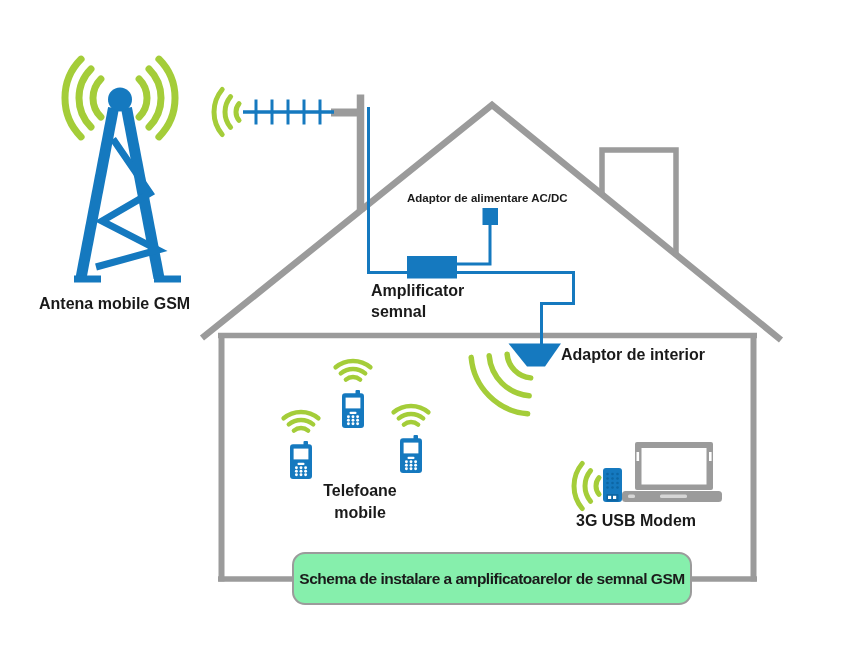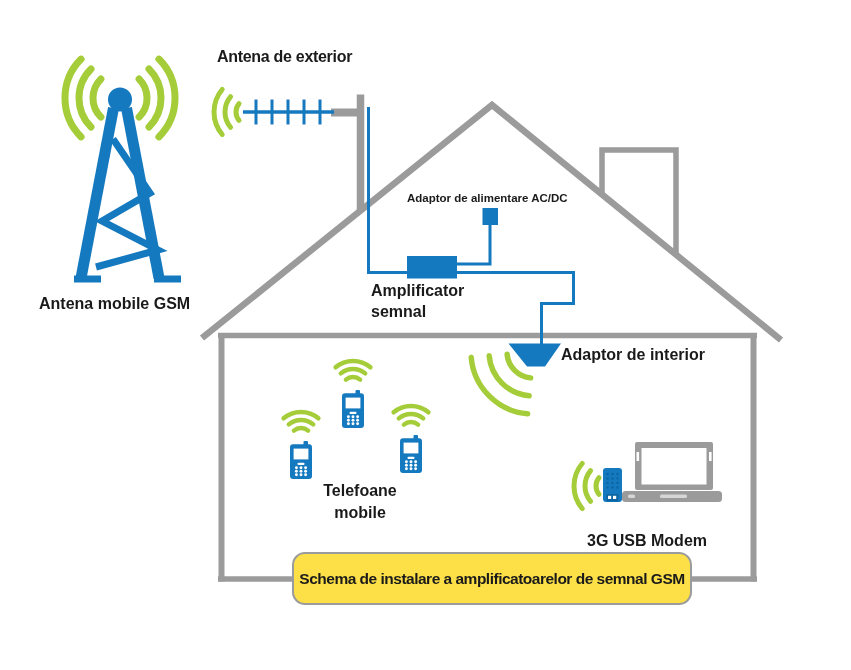--- a/index.html
+++ b/index.html
@@ -15,23 +15,23 @@
   .fb{fill:var(--blue);}
   .fw{fill:#fff;}
   .fgray{fill:var(--gray);}
   .lbl{position:absolute;font-weight:bold;color:var(--text);white-space:pre-line;}
   #lbl-ext{left:217px;top:48px;font-size:16px;letter-spacing:-0.3px;}
   #lbl-gsm{left:39px;top:295px;font-size:16px;}
   #lbl-adapter{left:407px;top:192px;font-size:11.5px;width:180px;text-align:left;}
   #lbl-amp{left:371px;top:280px;font-size:16px;width:120px;text-align:left;line-height:21px;}
   #lbl-int{left:561px;top:346px;font-size:16px;}
   #lbl-phones{left:298px;top:480px;font-size:16px;width:124px;text-align:center;line-height:22px;}
-  #lbl-modem{left:576px;top:532px;font-size:16px;margin-left:11px;}
+  #lbl-modem{left:576px;top:512px;font-size:16px;}
   #caption-box{position:absolute;left:292px;top:552px;width:396px;height:49px;
-    background:#fde047;border:2.5px solid var(--gray);border-radius:13px;
+    background:#86efac;border:2.5px solid var(--gray);border-radius:13px;
     display:flex;align-items:center;justify-content:center;}
   #caption-box span{font-size:15.5px;font-weight:bold;color:var(--text);
     letter-spacing:-0.5px;white-space:nowrap;}
 </style>
 </head>
 <body>
 
 <div id="canvas">
 
   <svg id="gfx" width="851" height="670" viewBox="0 0 851 670" xmlns="http://www.w3.org/2000/svg">
@@ -155,21 +155,20 @@
           <circle cx="612.5" cy="487.5" r="1.3"></circle>
           <circle cx="617.5" cy="487.5" r="1.3"></circle>
       </g>
       <rect x="606.5" y="494" width="12" height="7.5" rx="1" fill="#0d66a4"></rect>
       <rect class="fw" x="608" y="495.8" width="3.2" height="3.2"></rect>
       <rect class="fw" x="613" y="495.8" width="3.2" height="3.2"></rect>
       <use href="#fanS" class="sgr" stroke-width="5" transform="translate(609,486) rotate(180)"></use>
     </g>
   </svg>
 
-  <div class="lbl" id="lbl-ext">Antena de exterior</div>
   <div class="lbl" id="lbl-gsm">Antena mobile GSM</div>
   <div class="lbl" id="lbl-adapter">Adaptor de alimentare AC/DC</div>
   <div class="lbl" id="lbl-amp">Amplificator
 semnal</div>
   <div class="lbl" id="lbl-int">Adaptor de interior</div>
   <div class="lbl" id="lbl-phones">Telefoane
 mobile</div>
   <div class="lbl" id="lbl-modem">3G USB Modem</div>
 
   <div id="caption-box">

